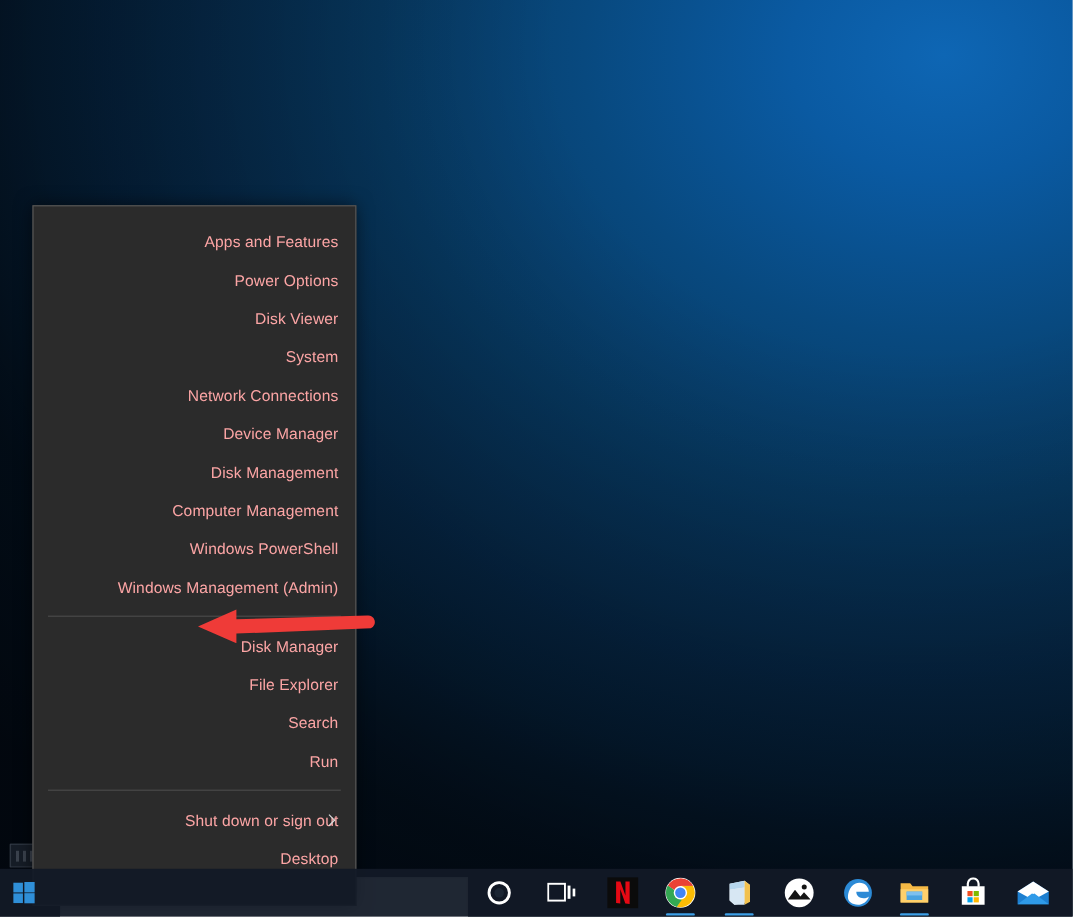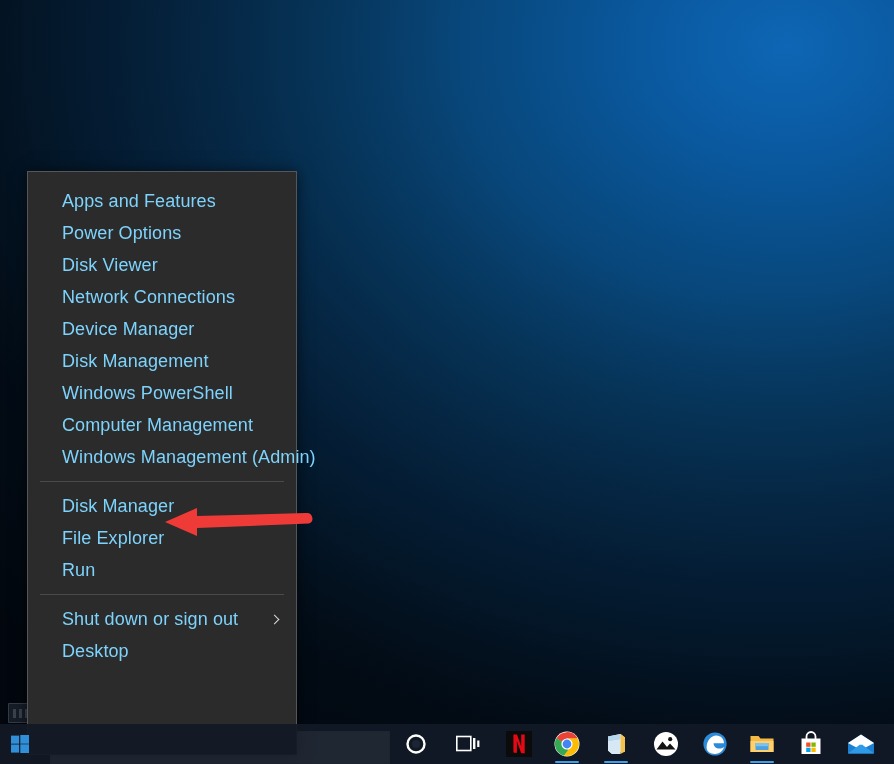--- a/index.html
+++ b/index.html
@@ -73,25 +73,26 @@
     border:1px solid #565656;
     box-shadow:0 0 14px rgba(0,0,0,0.55);
     padding-top:13px;
     z-index:20;
   }
   .menu-item {
     position:relative;
     height:32px;
     display:flex; align-items:center;
     padding-left:34px; padding-right:14px;
-    color:#7dd3fc;
-    font-size:18px;
+    color:#fca5a5;
+    font-size:13px;
     letter-spacing:.1px;
     cursor:default;
     white-space:nowrap;
+    justify-content:flex-end;
   }
   .menu-sep {
     height:1px;
     margin:8px 12px 8px 12px;
     background:#4a4a4a;
   }
   .chev-wrap {
     position:absolute; right:14px; top:0;
     height:32px; width:16px;
     display:flex; align-items:center; justify-content:center;
@@ -160,47 +161,53 @@
       <div class="menu-item">
         <span>Apps and Features</span>
       </div>
       <div class="menu-item">
         <span>Power Options</span>
       </div>
       <div class="menu-item">
         <span>Disk Viewer</span>
       </div>
       <div class="menu-item">
+        <span>System</span>
+      </div>
+      <div class="menu-item">
         <span>Network Connections</span>
       </div>
       <div class="menu-item">
         <span>Device Manager</span>
       </div>
       <div class="menu-item">
         <span>Disk Management</span>
       </div>
       <div class="menu-item">
+        <span>Computer Management</span>
+      </div>
+      <div class="menu-item">
         <span>Windows PowerShell</span>
       </div>
       <div class="menu-item">
-        <span>Computer Management</span>
-      </div>
-      <div class="menu-item">
         <span>Windows Management (Admin)</span>
       </div>
     </div>
 
     <div class="menu-sep"></div>
 
     <div>
       <div class="menu-item">
         <span>Disk Manager</span>
       </div>
       <div class="menu-item">
         <span>File Explorer</span>
+      </div>
+      <div class="menu-item">
+        <span>Search</span>
       </div>
       <div class="menu-item">
         <span>Run</span>
       </div>
     </div>
 
     <div class="menu-sep"></div>
 
     <div>
       <div class="menu-item">

